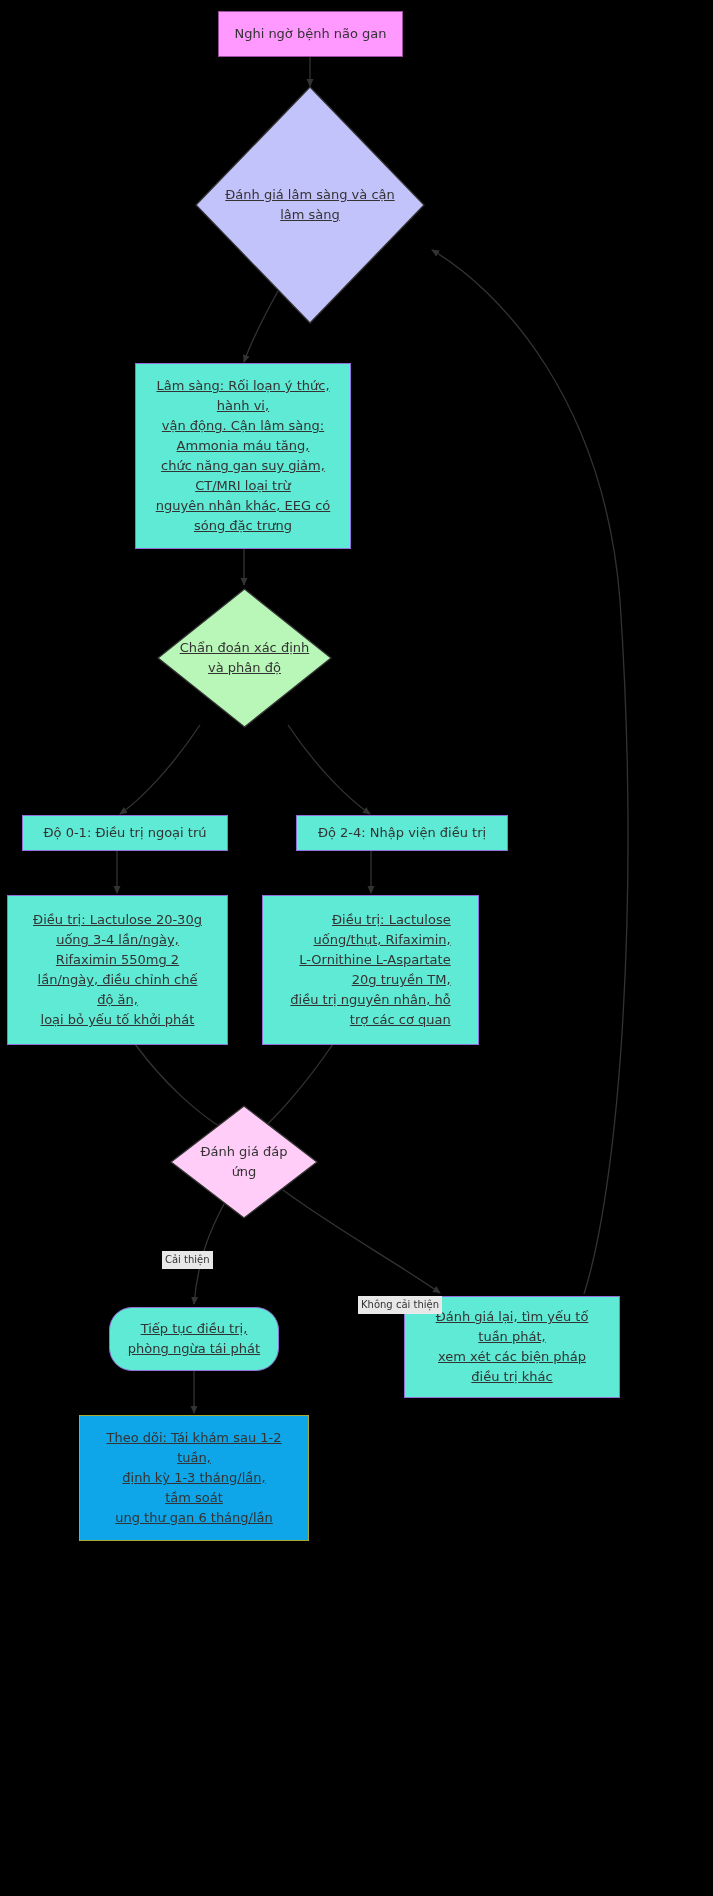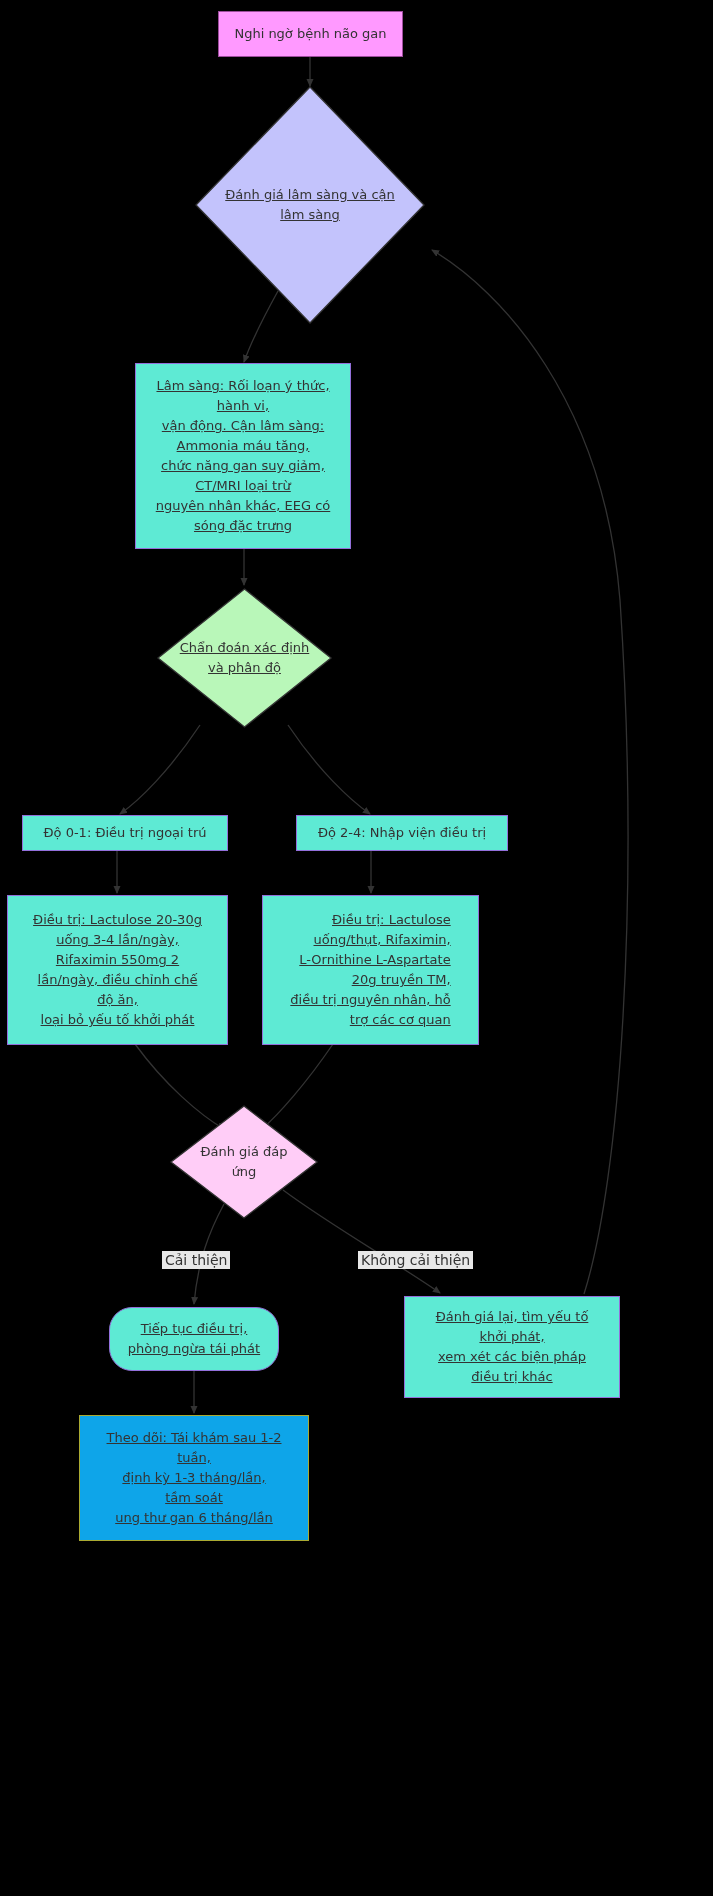--- a/index.html
+++ b/index.html
@@ -77,21 +77,21 @@
     color: #333333;
     font-size: 13px;
     line-height: 20px;
     padding: 0 18px;
     box-sizing: border-box;
   }
   .edge-label {
     position: absolute;
     background: #e8e8e8;
     color: #333333;
-    font-size: 14px;
+    font-size: 10px;
     line-height: 16px;
     padding: 1px 3px;
     z-index: 3;
     white-space: nowrap;
   }
   .nl { display: block; text-decoration: underline; }
 </style>
 </head>
 <body>
 
@@ -208,35 +208,35 @@
     </svg>
     <div class="diamond-label">
       <span>Đánh giá đáp ứng</span>
     </div>
   </div>
 
   <div class="edge-label" style="left:162px; top:1251px;">
     <span>Cải thiện</span>
   </div>
 
-  <div class="edge-label" style="left:358px; top:1251px;">
+  <div class="edge-label" style="left:358px; top:1296px;">
     <span>Không cải thiện</span>
   </div>
 
   <div class="node rect rect-lav" style="left:109px; top:1307px; width:170px; height:64px;border-radius:23px;">
     <div>
       <span class="nl">Tiếp tục điều trị,</span>
       <span class="nl">phòng ngừa tái phát</span>
     </div>
   </div>
 
   <div class="node rect rect-lav" style="left:368px; top:1296px; width:216px; height:102px;margin-left:36px;">
     <div>
       <span class="nl">Đánh giá lại, tìm yếu tố</span>
-      <span class="nl">khởi phát,</span>
+      <span class="nl">tuần phát,</span>
       <span class="nl">xem xét các biện pháp</span>
       <span class="nl">điều trị khác</span>
     </div>
   </div>
 
   <div class="node rect rect-yellow" style="left:79px; top:1415px; width:230px; height:126px;">
     <div>
       <span class="nl">Theo dõi: Tái khám sau 1-2</span>
       <span class="nl">tuần,</span>
       <span class="nl">định kỳ 1-3 tháng/lần,</span>

